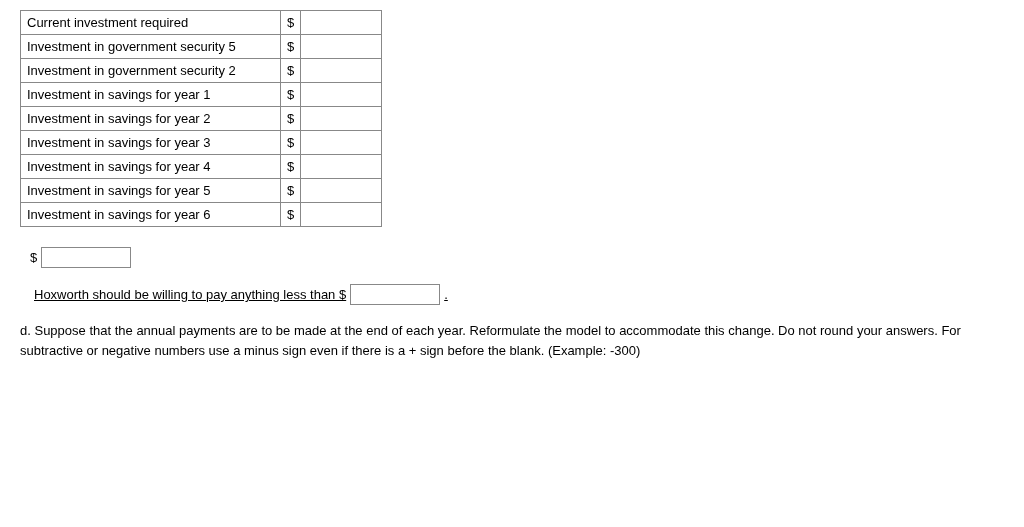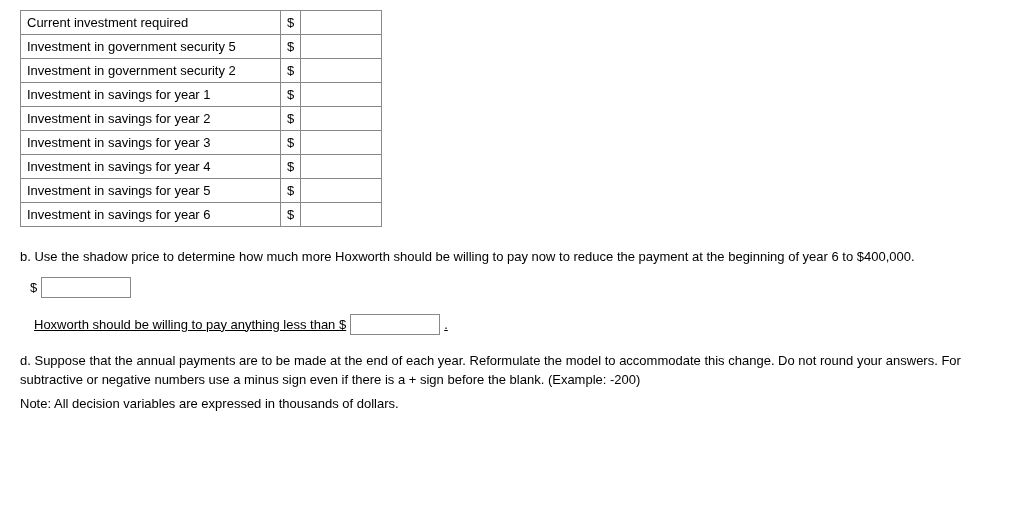--- a/index.html
+++ b/index.html
@@ -164,44 +164,38 @@
     </div><div class="table-row">
       <div class="table-label">Investment in savings for year 6</div>
       <div class="table-dollar">$</div>
       <div class="input-cell">
         <input type="text" class="table-input" style="">
       </div>
     </div></div>
 
 
 <div class="section">
-  <div class="section-text">
-    <span>b.</span>
-    <span> </span>
-    <span>Use the shadow price to determine how much more Hoxworth should be willing to pay now to reduce the payment at the beginning of year 6 to $400,000.</span>
-  </div>
   <div class="inline-input-row">
     <span>$</span>
     <input type="text" class="inline-input" style="">
   </div>
 </div>
 
 
 <div class="section">
   <div class="inline-input-row indented">
     <span>Hoxworth should be willing to pay anything less than $</span>
     <input type="text" class="inline-input" style="">
     <span>.</span>
   </div>
 </div>
 
 
 <div class="section">
   <div class="sub-text">
     <span>d.</span>
     <span> </span>
-    <span>Suppose that the annual payments are to be made at the end of each year. Reformulate the model to accommodate this change. Do not round your answers. For subtractive or negative numbers use a minus sign even if there is a + sign before the blank. (Example: -200)</span>
+    <span>Suppose that the annual payments are to be made at the end of each year. Reformulate the model to accommodate this change. Do not round your answers. For subtractive or negative numbers use a minus sign even if there is a + sign before the blank. (Example: -300)</span>
   </div>
-  <div class="note-text">Note: All decision variables are expressed in thousands of dollars.</div>
 </div>
 
 
 
 
 </body></html>

